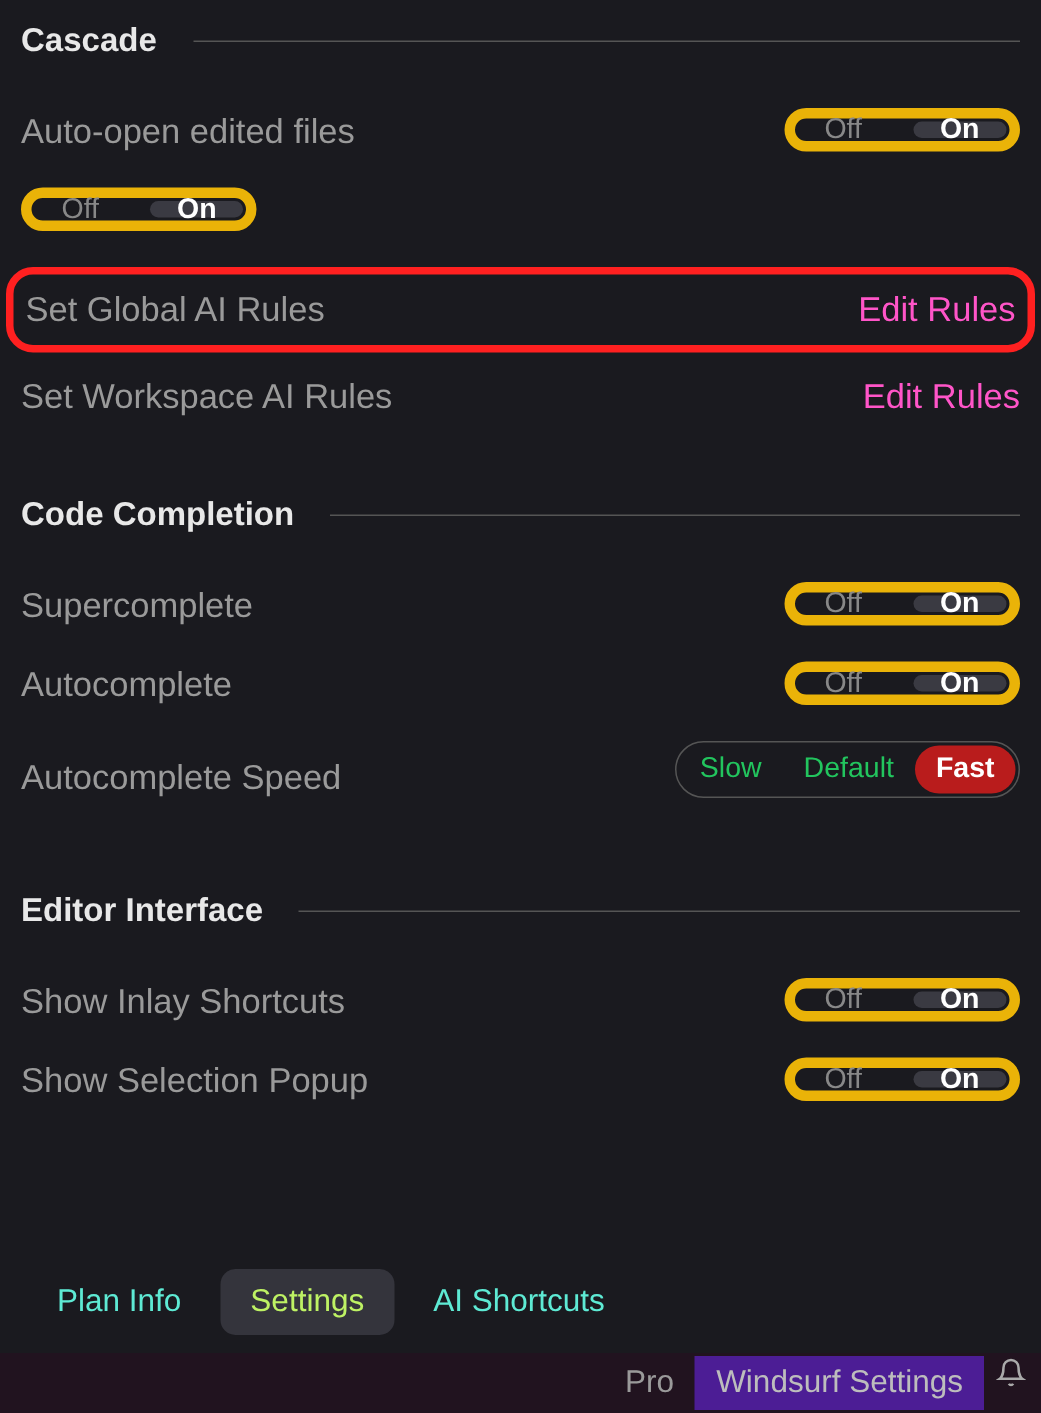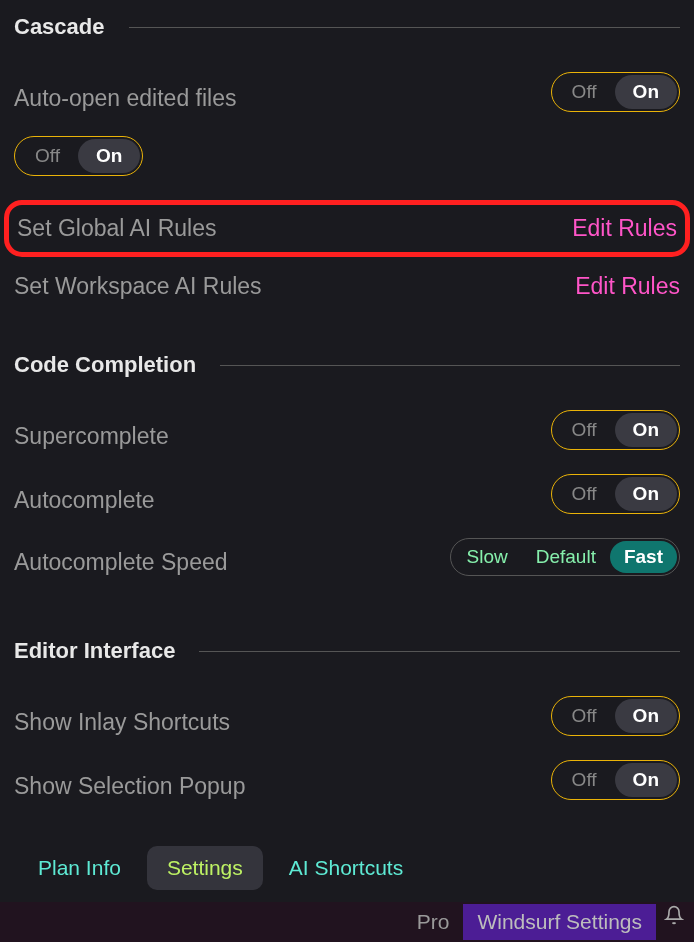--- a/index.html
+++ b/index.html
@@ -44,25 +44,26 @@
       align-items: flex-end;
       padding: 12px 0;
     }
     .row-label {
       color: #9a9a9a;
       font-size: 23px;
     }
     .toggle {
       display: flex;
       align-items: center;
-      border: 1px solid #eab308;
+      border: 7px solid #eab308;
       border-radius: 22px;
-      height: 40px;
+      height: 29px;
       padding: 2px;
       cursor: pointer;
+      gap: 16px;
     }
     .toggle-opt {
       padding: 0 18px;
       font-size: 19px;
       color: #888;
       height: 100%;
       display: flex;
       align-items: center;
       border-radius: 20px;
     }
@@ -76,28 +77,28 @@
       align-items: center;
       border: 1px solid #555;
       border-radius: 22px;
       height: 38px;
       padding: 2px;
       cursor: pointer;
     }
     .tri-opt {
       padding: 0 14px;
       font-size: 19px;
-      color: #86efac;
+      color: #22c55e;
       height: 100%;
       display: flex;
       align-items: center;
       border-radius: 20px;
     }
     .tri-opt.active {
-      background: #0f766e;
+      background: #b91c1c;
       color: #fff;
       font-weight: 600;
     }
     .highlight-box {
       border: 5px solid #ff2020;
       border-radius: 18px;
       margin-left: -10px;
       margin-right: -10px;
       padding: 10px 8px;
       display: flex;

